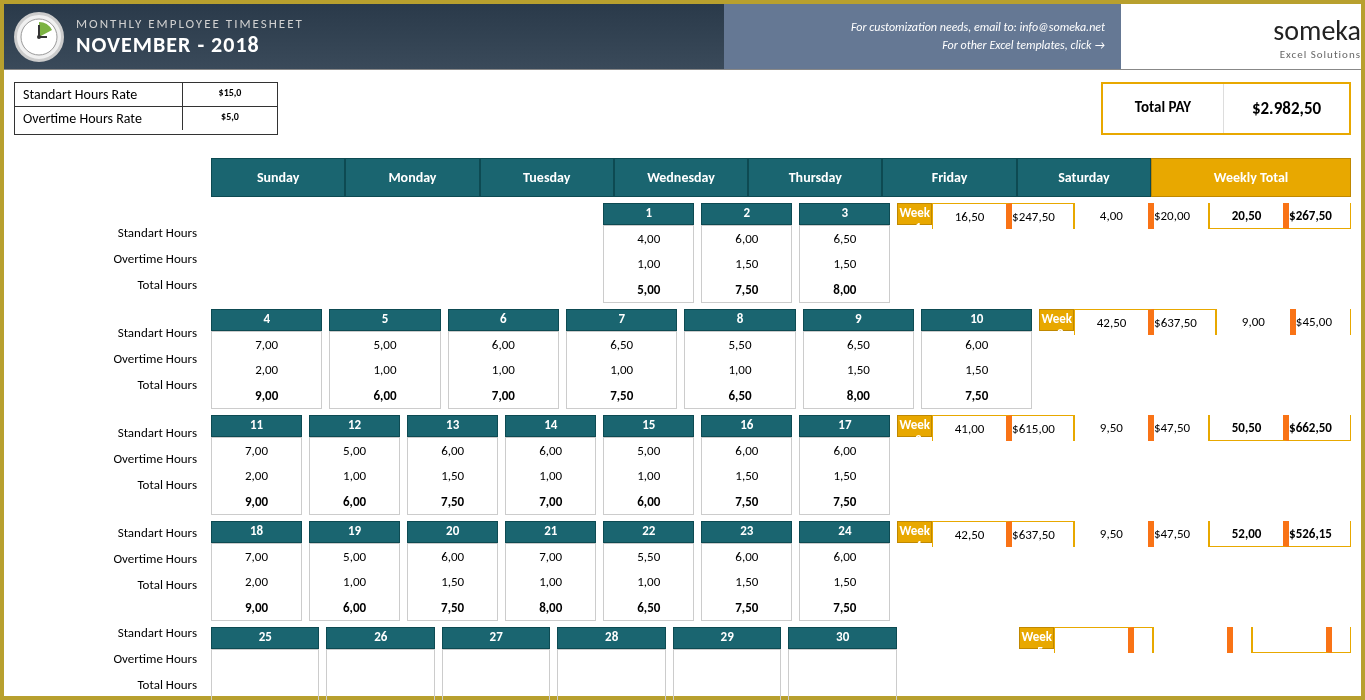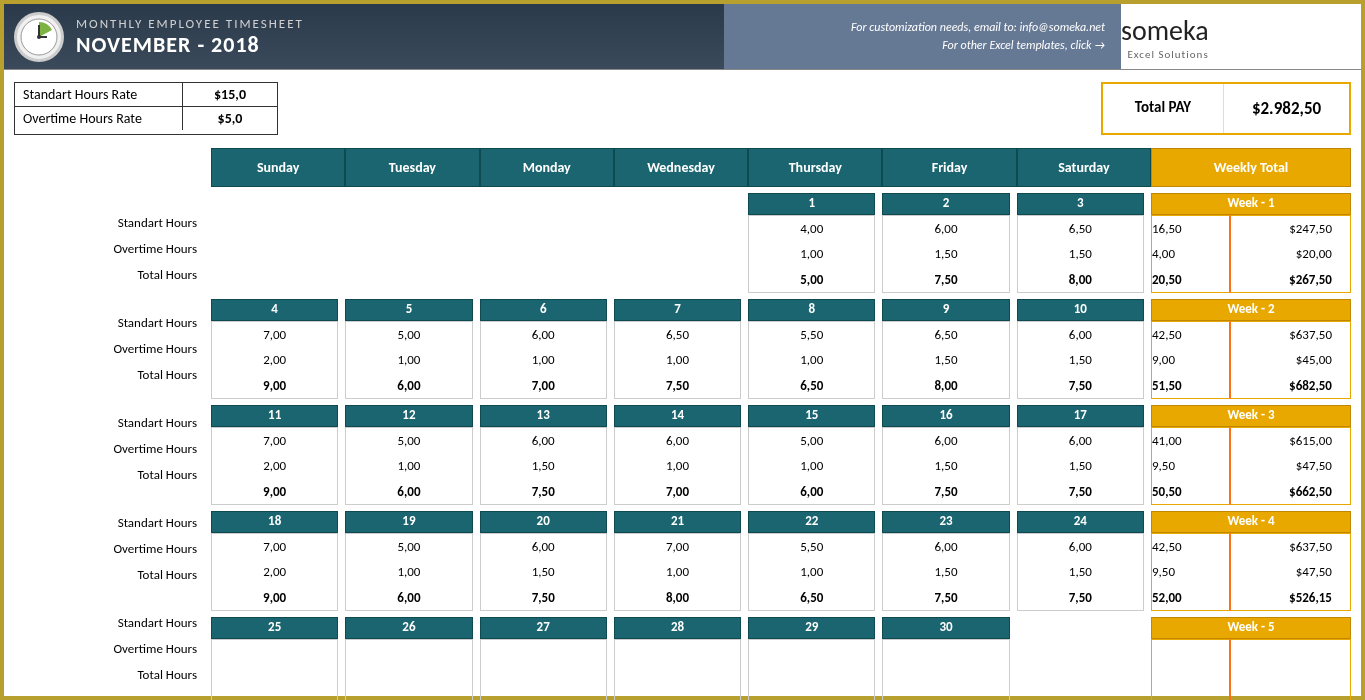--- a/index.html
+++ b/index.html
@@ -5,52 +5,52 @@
 *{box-sizing:border-box;margin:0;padding:0;font-family:Calibri,Arial,sans-serif}
 body{background:#e8e8e8;width:1365px;height:700px;overflow:hidden}
 .wrap{border:4px solid #b8a02e;background:#fff;width:100%;height:100%}
 .hdr{display:flex;height:66px;background:linear-gradient(#2a3a4a,#3a4a5a);border-bottom:1px solid #888}
 .hdr-l{display:flex;align-items:center;padding-left:10px;flex:0 0 720px}
 .clk{width:50px;height:50px;border-radius:50%;background:#f0f0f0;border:3px solid #ccc;position:relative;margin-right:12px;display:flex;align-items:center;justify-content:center}
 .clk svg{display:block}
 .hdr-txt h4{color:#d0d0d0;font-size:13px;font-weight:400;letter-spacing:2px}
 .hdr-txt h2{color:#fff;font-size:22px;font-weight:700;letter-spacing:1px}
 .hdr-m{flex:1;background:#657894;color:#fff;font-style:italic;font-size:12px;text-align:right;padding:14px 16px;line-height:1.5}
-.hdr-r{flex:0 0 240px;background:#fff;display:flex;align-items:center;justify-content:flex-start;font-size:28px;font-weight:400;color:#222}
+.hdr-r{flex:0 0 240px;background:#fff;display:flex;align-items:center;justify-content:flex-end;font-size:28px;font-weight:400;color:#222}
 .hdr-r .sub{font-size:11px;color:#666;display:block;text-align:right;letter-spacing:1px}
 .body{padding:12px 10px 0 10px}
-.top{display:flex;margin-bottom:13px}
+.top{display:flex;margin-bottom:23px}
 .rates{border:1px solid #333}
 .rates .row{display:flex;border-bottom:1px solid #333}
 .rates .row:last-child{border-bottom:none}
 .rates .lbl{width:168px;padding:3px 8px;font-size:14px;border-right:1px solid #333}
-.rates .val{width:94px;text-align:center;font-weight:700;padding:3px;font-size:14px}
+.rates .val{width:94px;text-align:center;font-weight:700;padding:3px;font-size:10px}
 .pay{margin-left:auto;display:flex;border:2px solid #e8a800}
 .pay .lbl{width:120px;text-align:center;padding:14px 8px;font-weight:700;font-size:15px}
 .pay .val{width:126px;text-align:center;padding:14px 8px;font-weight:700;font-size:17px;border-left:1px solid #ddd}
 .grid{display:flex}
 .lcol{width:197px;flex-shrink:0}
 .days{display:flex;}
 .dh{flex:1;background:#1a6570;color:#fff;text-align:center;padding:10px 4px;font-weight:700;font-size:14px;border:1px solid #0d4a52}
 .dh.wt{background:#e8a800;border-color:#c08800;flex:0 0 200px}
 .lcol .sp{height:40px}
 .lcol .lr{height:26px;text-align:right;padding-right:14px;font-size:13px;line-height:26px}
 .lcol .dn{height:22px}
 .wk{display:flex;gap:7px;margin-top:6px}
 .dcol{flex:1}
 .dnum{background:#1a6570;color:#fff;text-align:center;padding:1px;font-weight:700;font-size:13px;border:1px solid #0d4a52;height:22px}
 .dnum.empty{background:transparent;border-color:transparent}
 .dv{height:26px;text-align:center;font-size:13px;line-height:25px;border-left:1px solid #ccc;border-right:1px solid #ccc}
 .dv.b{font-weight:700;border-bottom:1px solid #ccc}
 .dv.t{border-top:1px solid #ccc}
 .dv.empty{border:none}
-.wcol{flex:0 0 200px;display:flex;flex-direction:column}
+.wcol{flex:0 0 200px;display:flex;flex-direction:row}
 .wnum{background:#e8a800;color:#fff;text-align:center;padding:1px;font-weight:700;font-size:13px;border:1px solid #c08800;height:22px}
 .wr{display:flex;height:26px}
-.wr .h{width:80px;text-align:left;line-height:25px;font-size:13px;border-left:1px solid #e8a800;border-right:2px solid #f97316}
+.wr .h{width:80px;text-align:center;line-height:25px;font-size:13px;border-left:1px solid #e8a800;border-right:6px solid #f97316}
 .wr .p{flex:1;text-align:right;padding-right:18px;line-height:25px;font-size:13px;border-right:1px solid #e8a800}
 .wr.t .h,.wr.t .p{border-top:1px solid #e8a800}
 .wr.b{font-weight:700}
 .wr.b .h,.wr.b .p{border-bottom:1px solid #e8a800}
 </style>
 </head>
 <body>
 
 <div class="wrap">
   <div class="hdr">
@@ -121,22 +121,22 @@
             <div class="lr">Total Hours</div>
             <div class="dn"></div>
             <div class="lr">Standart Hours</div>
             <div class="lr">Overtime Hours</div>
             <div class="lr">Total Hours</div>
           </div>
       </div>
       <div style="flex:1">
         <div class="days" id="dayhdr">
             <div class="dh">Sunday</div>
+            <div class="dh">Monday</div>
             <div class="dh">Tuesday</div>
-            <div class="dh">Monday</div>
             <div class="dh">Wednesday</div>
             <div class="dh">Thursday</div>
             <div class="dh">Friday</div>
             <div class="dh">Saturday</div>
             <div class="dh wt">Weekly Total</div>
           </div>
         <div id="weeks">
             <div class="wk">
               <div class="dcol">
                 <div class="dnum empty"></div>
@@ -242,24 +242,20 @@
               <div class="wcol">
                 <div class="wnum">Week - 2</div>
                 <div class="wr t">
                   <div class="h">42,50</div>
                   <div class="p">$637,50</div>
                 </div>
                 <div class="wr">
                   <div class="h">9,00</div>
                   <div class="p">$45,00</div>
                 </div>
-                <div class="wr b">
-                  <div class="h">51,50</div>
-                  <div class="p">$682,50</div>
-                </div>
               </div>
             </div>
             <div class="wk">
               <div class="dcol">
                 <div class="dnum">11</div>
                 <div class="dv t">7,00</div>
                 <div class="dv">2,00</div>
                 <div class="dv b">9,00</div>
               </div>
               <div class="dcol">

